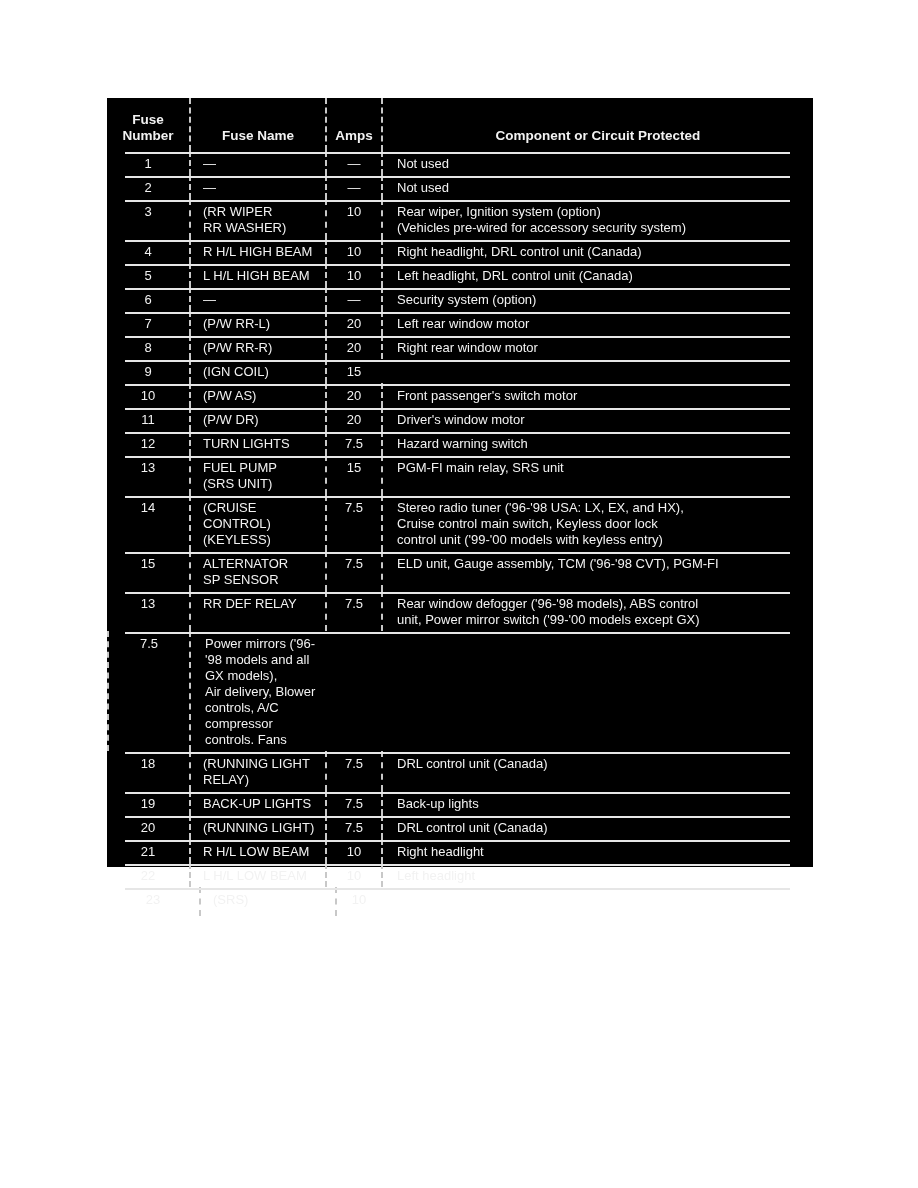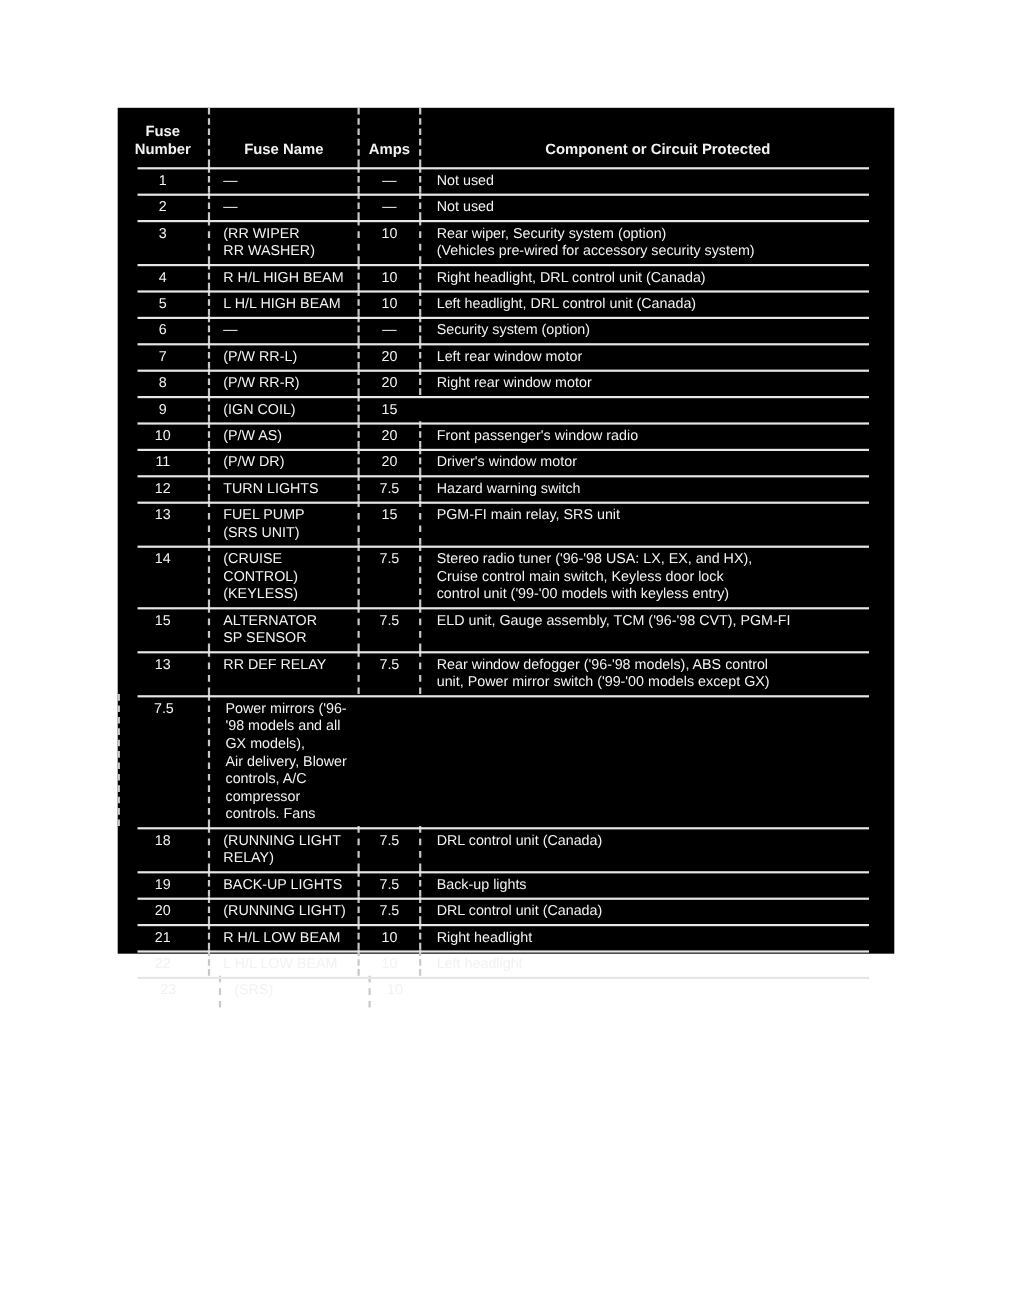--- a/index.html
+++ b/index.html
@@ -101,21 +101,21 @@
     <div class="cell name">—</div>
     <div class="cell amps">—</div>
     <div class="cell comp">Not used</div>
   </div>
 
   <div class="grid-row body-row">
     <div class="cell num">3</div>
     <div class="cell name">(RR WIPER
 RR WASHER)</div>
     <div class="cell amps">10</div>
-    <div class="cell comp">Rear wiper, Security system (option)
+    <div class="cell comp">Rear wiper, Ignition system (option)
 (Vehicles pre-wired for accessory security system)</div>
   </div>
 
   <div class="grid-row body-row">
     <div class="cell num">4</div>
     <div class="cell name">R H/L HIGH BEAM</div>
     <div class="cell amps">10</div>
     <div class="cell comp">Right headlight, DRL control unit (Canada)</div>
   </div>
 
@@ -150,21 +150,21 @@
   <div class="grid-row body-row">
     <div class="cell num">9</div>
     <div class="cell name">(IGN COIL)</div>
     <div class="cell amps">15</div>
   </div>
 
   <div class="grid-row body-row">
     <div class="cell num">10</div>
     <div class="cell name">(P/W AS)</div>
     <div class="cell amps">20</div>
-    <div class="cell comp">Front passenger's window radio</div>
+    <div class="cell comp">Front passenger's switch motor</div>
   </div>
 
   <div class="grid-row body-row">
     <div class="cell num">11</div>
     <div class="cell name">(P/W DR)</div>
     <div class="cell amps">20</div>
     <div class="cell comp">Driver's window motor</div>
   </div>
 
   <div class="grid-row body-row">

